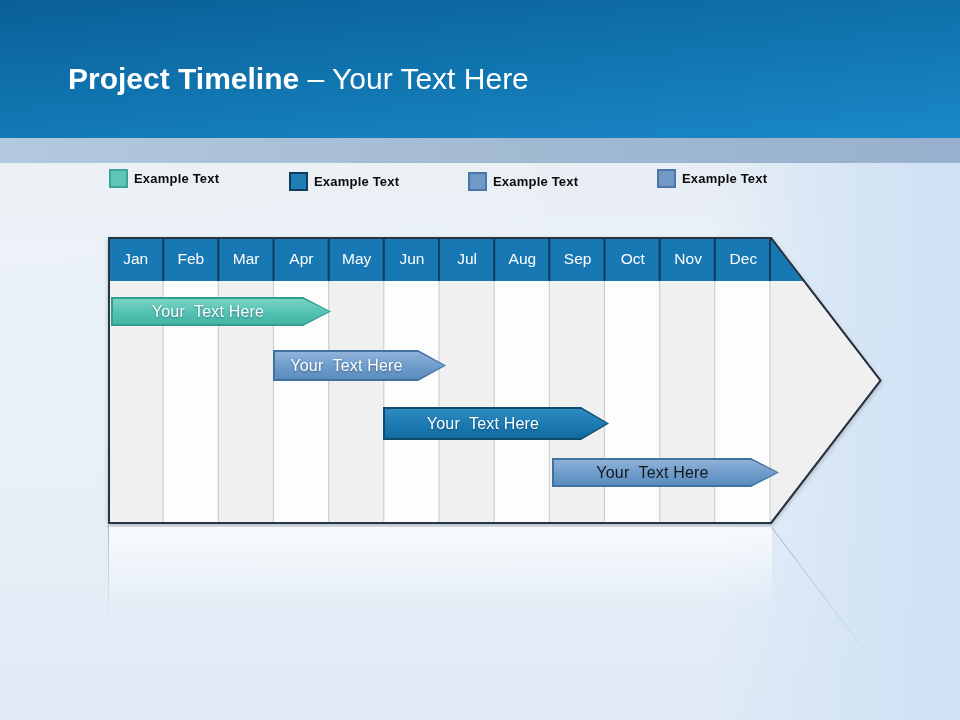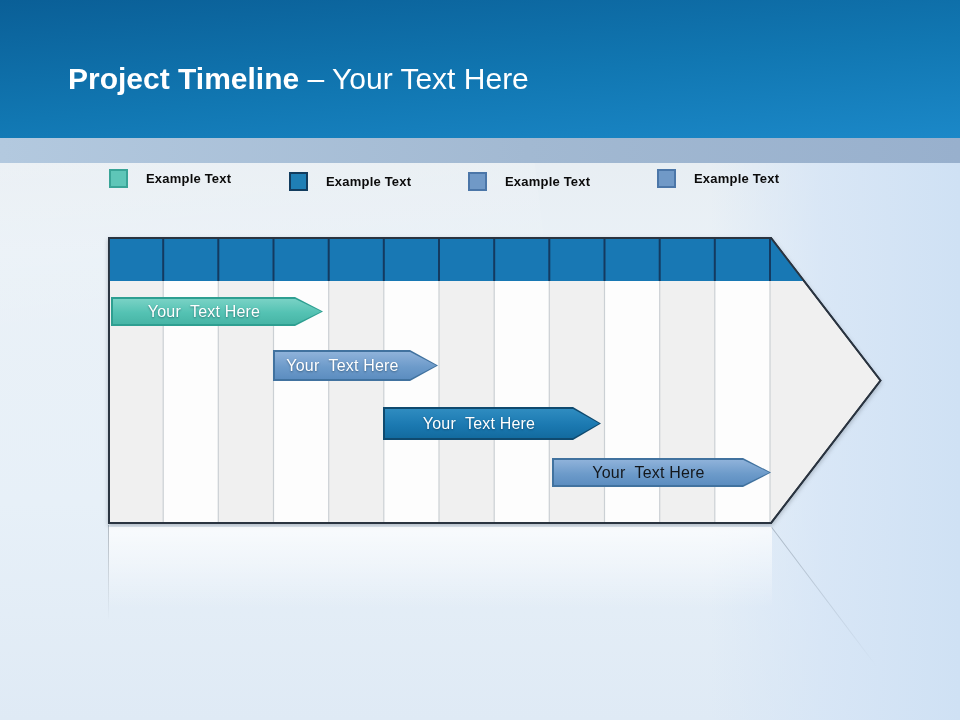--- a/index.html
+++ b/index.html
@@ -16,35 +16,35 @@
     transform:rotate(-7deg);opacity:.5;}
   
   .header{position:absolute;left:0;top:0;width:960px;height:138px;
     background:linear-gradient(175deg,#0A5F97 0%,#1177B2 55%,#1B88C8 100%);}
   .band{position:absolute;left:0;top:138px;width:960px;height:25px;
     background:linear-gradient(90deg,#B3C9DF 0%,#A2B9D2 55%,#98B0CD 100%);}
   .title{position:absolute;left:68px;top:60px;color:#FFFFFF;font-size:30px;line-height:38px;white-space:pre;}
   .title .bold{font-weight:bold;margin-top:41px;}
   .title .rest{font-weight:normal;text-align:right;}
   
-  .legend-item{position:absolute;display:flex;align-items:center;gap:18px;}
+  .legend-item{position:absolute;display:flex;align-items:center;gap:6px;}
   .swatch{width:19px;height:19px;box-sizing:border-box;border:2px solid #000;}
   .legend-label{font-size:13px;font-weight:bold;color:#0B0B0B;letter-spacing:.2px;}
   .li1{left:109px;top:169px}.li2{left:289px;top:172px}.li3{left:468px;top:172px}.li4{left:657px;top:169px}
   .sw1{background:#5EC6B8;border-color:#39A497;}
   .sw2{background:#1F7FB5;border-color:#123C5E;}
   .sw3,.sw4{background:#7099C7;border-color:#4B76A8;}
   
   .timeline{position:absolute;left:108px;top:237px;width:774px;height:288px;}
   .timeline svg{position:absolute;left:0;top:0;filter:drop-shadow(0 2.5px 2px rgba(50,60,70,.30));}
   .months{position:absolute;left:0;top:0;width:663px;height:44px;display:flex;}
   .month-cell{flex:1;display:flex;align-items:center;justify-content:center;
     color:#FFFFFF;font-size:15.5px;}
   
-  .bar{position:absolute;}
+  .bar{position:absolute;padding-left:8px;}
   .bar .edge{position:absolute;inset:0;
     clip-path:polygon(0 0,calc(100% - 28px) 0,100% 50%,calc(100% - 28px) 100%,0 100%);}
   .bar .fill{position:absolute;inset:1.8px;
     clip-path:polygon(0 0,calc(100% - 26.5px) 0,100% 50%,calc(100% - 26.5px) 100%,0 100%);}
   .bar .lbl{position:absolute;left:0;right:26px;top:0;bottom:0;display:flex;align-items:center;justify-content:center;
     font-size:16px;color:#FFFFFF;white-space:pre;letter-spacing:.2px;text-shadow:0 1px 2px rgba(0,30,50,.45);}
   .bar-teal .edge{background:#2E9F91;}
   .bar-teal .fill{background:linear-gradient(180deg,#79D2C5 0%,#54C2B3 55%,#47B5A6 100%);}
   .bar-blue .edge{background:#41729F;}
   .bar-blue .fill{background:linear-gradient(180deg,#8FB2DA 0%,#6D9BCA 55%,#5C8DC0 100%);}
@@ -131,20 +131,34 @@
         <line x1="441.3" y1="1" x2="441.3" y2="44"></line>
       <line x1="496.5" y1="1" x2="496.5" y2="44"></line>
         <line x1="551.7" y1="1" x2="551.7" y2="44"></line>
       <line x1="606.8" y1="1" x2="606.8" y2="44"></line>
         <line x1="662" y1="1" x2="662" y2="44"></line>
     </g>
 
     <polygon points="1,1 663,1 772.5,143.5 663,286 1,286" fill="none" stroke="#2A3440" stroke-width="1.8"></polygon>
   </svg>
 
+  <div class="months">
+    <div class="month-cell">Jan</div>
+    <div class="month-cell">Feb</div>
+    <div class="month-cell">Mar</div>
+    <div class="month-cell">Apr</div>
+    <div class="month-cell">May</div>
+    <div class="month-cell">Jun</div>
+    <div class="month-cell">Jul</div>
+    <div class="month-cell">Aug</div>
+    <div class="month-cell">Sep</div>
+    <div class="month-cell">Oct</div>
+    <div class="month-cell">Nov</div>
+    <div class="month-cell">Dec</div>
+  </div>
 
   <div class="bar bar-teal b1">
     <div class="edge"></div>
     <div class="fill"></div>
     <div class="lbl">Your  Text Here</div>
   </div>
   <div class="bar bar-blue b2">
     <div class="edge"></div>
     <div class="fill"></div>
     <div class="lbl">Your  Text Here</div>

